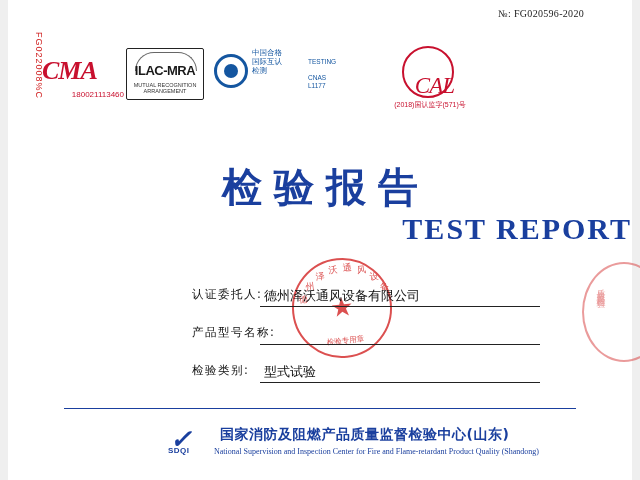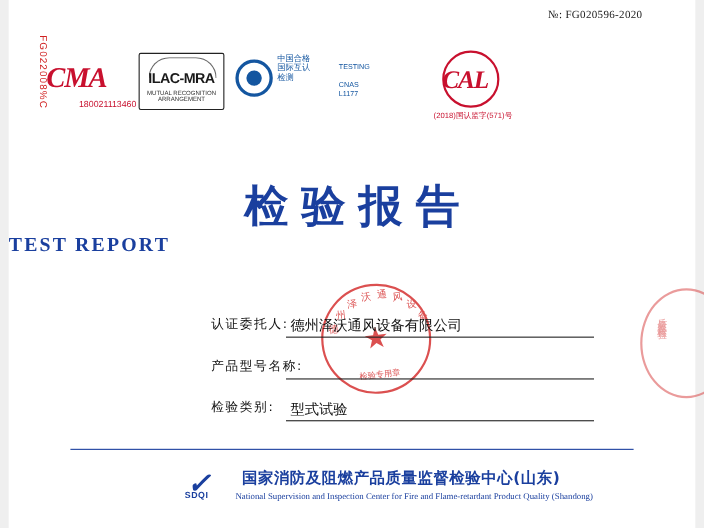--- a/index.html
+++ b/index.html
@@ -214,25 +214,25 @@
     top: 0px;
     width: 52px;
     height: 52px;
     border-radius: 50%;
     border: 2.5px solid #c8102e;
     box-sizing: border-box;
   }
   .cal-letters {
     position: absolute;
     left: 4px;
-    top: 14px;
+    top: 27px;
     width: 52px;
-    text-align: left;
+    text-align: right;
     font-size: 23px;
-    font-weight: bold;
+    font-weight: normal;
     font-style: italic;
     color: #c8102e;
     font-family: "Liberation Serif", serif;
     letter-spacing: -1px;
   }
   .cal-caption {
     position: absolute;
     left: -30px;
     top: 54px;
     width: 124px;
@@ -254,22 +254,22 @@
     letter-spacing: 12px;
     color: #1a3f9e;
     font-family: "DejaVu Sans", sans-serif;
     text-indent: 12px;
   }
   .title-en {
     position: absolute;
     left: 0;
     top: 212px;
     width: 624px;
-    text-align: left;
-    font-size: 18px;
+    text-align: right;
+    font-size: 30px;
     font-weight: bold;
     letter-spacing: 2px;
     color: #1a3f9e;
     font-family: "Liberation Serif", serif;
   }
 
   
   .fields {
     position: absolute;
     left: 168px;

